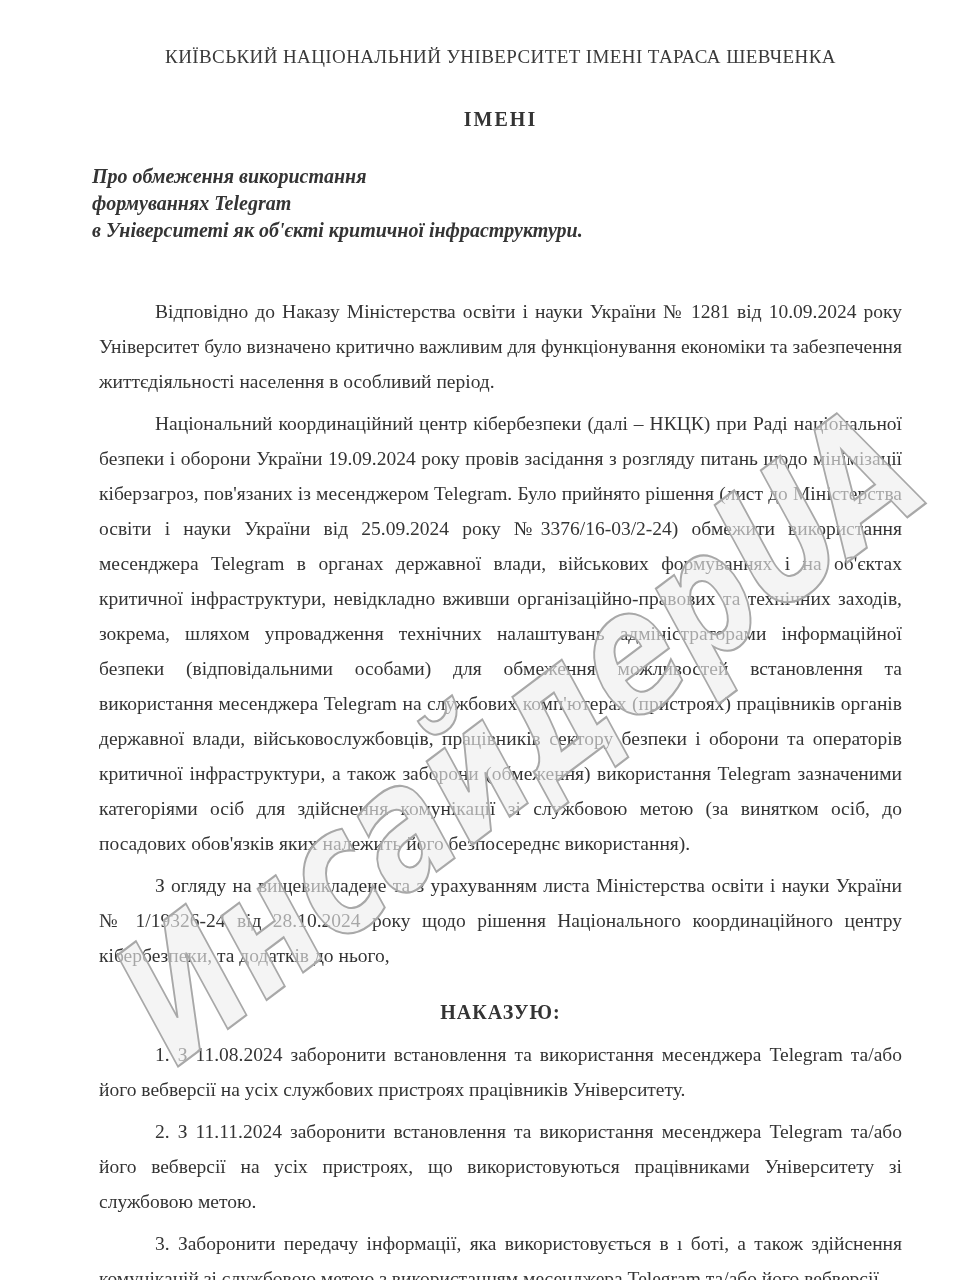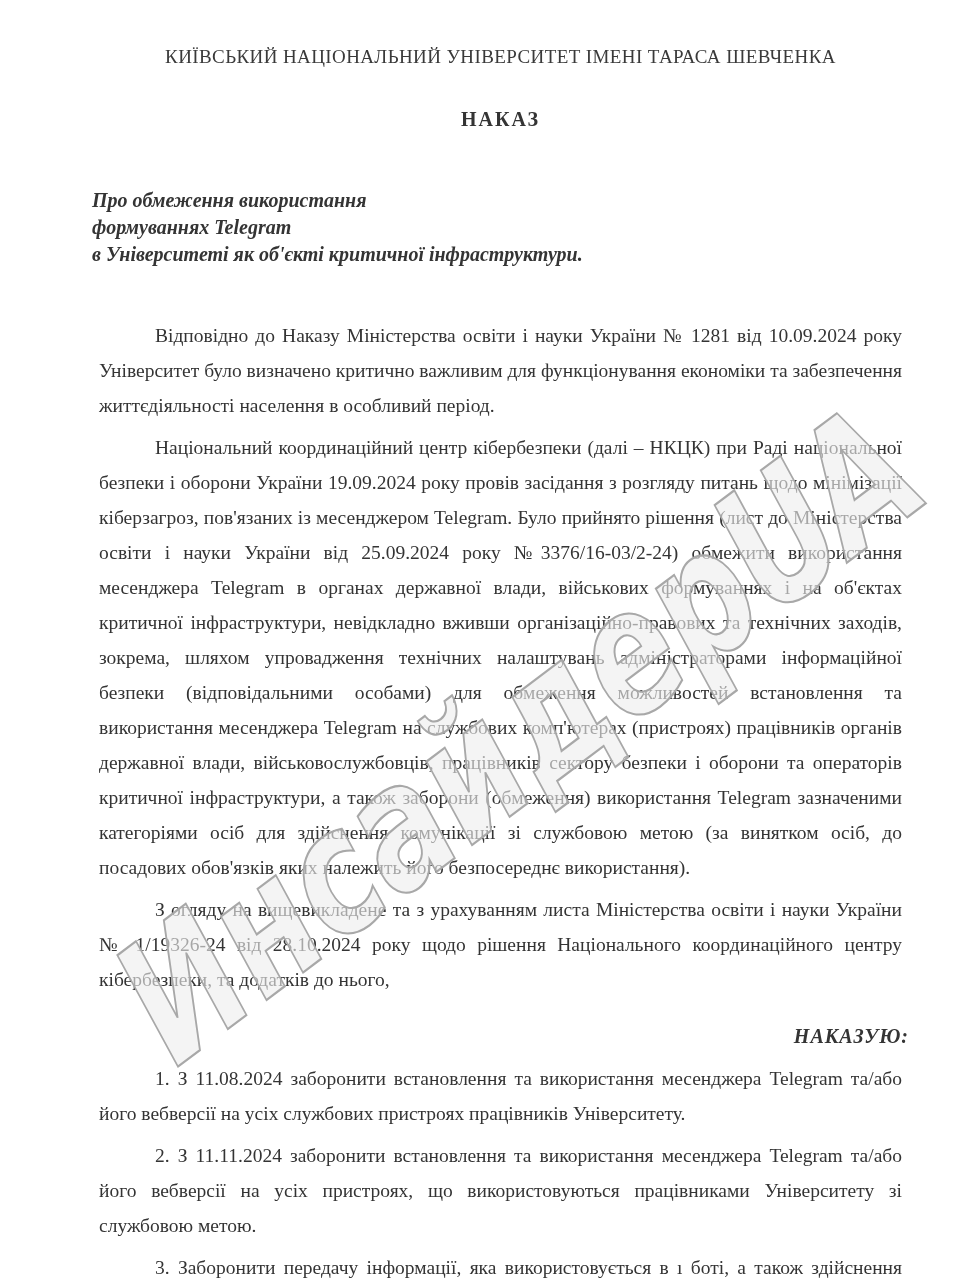--- a/index.html
+++ b/index.html
@@ -25,62 +25,61 @@
     white-space: nowrap;
   }
   .doc-title {
     text-align: center;
     font-weight: bold;
     font-size: 20px;
     letter-spacing: 2px;
     margin-top: 40px;
   }
   .subject {
-    margin-top: 56px;
+    margin-top: 32px;
     font-weight: bold;
     font-style: italic;
     font-size: 20px;
     line-height: 27px;
     max-width: 580px;
   }
   .body-text {
     margin-top: 50px;
     font-size: 19.5px;
     line-height: 35px;
     text-align: justify;
   }
   .para { margin: 7px; text-indent: 56px; }
   .order-heading {
-    text-align: right;
+    text-align: center;
     font-weight: bold;
     font-size: 20px;
     letter-spacing: 1px;
     margin: 22px 0 0 0;
     line-height: 35px;
-    font-style: italic;
   }
   .watermark {
     position: absolute; left: 0; top: 0;
     width: 975px; height: 1280px;
     pointer-events: none;
   }
   .watermark text {
     font-family: "DejaVu Sans", sans-serif;
     font-style: italic;
     font-weight: bold;
   }
 </style>
 </head>
 <body>
 
 <div class="page">
 
   <div class="org">КИЇВСЬКИЙ НАЦІОНАЛЬНИЙ УНІВЕРСИТЕТ ІМЕНІ ТАРАСА ШЕВЧЕНКА</div>
 
-  <div class="doc-title">НАКАЗ</div>
+  <div class="doc-title">ІМЕНІ</div>
 
   <div class="subject">
     <div>Про обмеження використання</div>
     <div>формуваннях Telegram</div>
     <div>в Університеті як об'єкті критичної інфраструктури.</div>
   </div>
 
   <div class="body-text">
     <p class="para">Відповідно до Наказу Міністерства освіти і науки України № 1281 від 10.09.2024 року Університет було визначено критично важливим для функціонування економіки та забезпечення життєдіяльності населення в особливий період.</p>
     <p class="para">Національний координаційний центр кібербезпеки (далі – НКЦК) при Раді національної безпеки і оборони України 19.09.2024 року провів засідання з розгляду питань щодо мінімізації кіберзагроз, пов'язаних із месенджером Telegram. Було прийнято рішення (лист до Міністерства освіти і науки України від 25.09.2024 року №3376/16-03/2-24) обмежити використання месенджера Telegram в органах державної влади, військових формуваннях і на об'єктах критичної інфраструктури, невідкладно вживши організаційно-правових та технічних заходів, зокрема, шляхом упровадження технічних налаштувань адміністраторами інформаційної безпеки (відповідальними особами) для обмеження можливостей встановлення та використання месенджера Telegram на службових комп'ютерах (пристроях) працівників органів державної влади, військовослужбовців, працівників сектору безпеки і оборони та операторів критичної інфраструктури, а також заборони (обмеження) використання Telegram зазначеними категоріями осіб для здійснення комунікації зі службовою метою (за винятком осіб, до посадових обов'язків яких належить його безпосереднє використання).</p>

